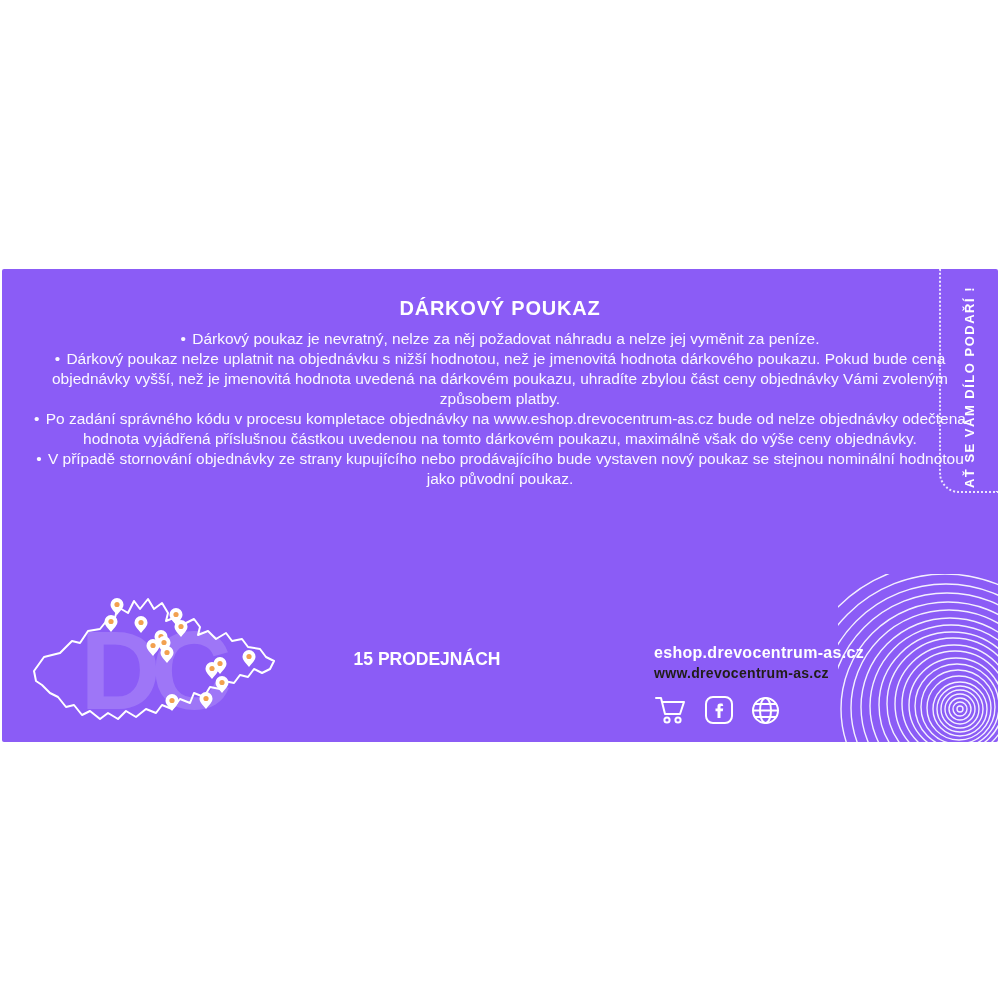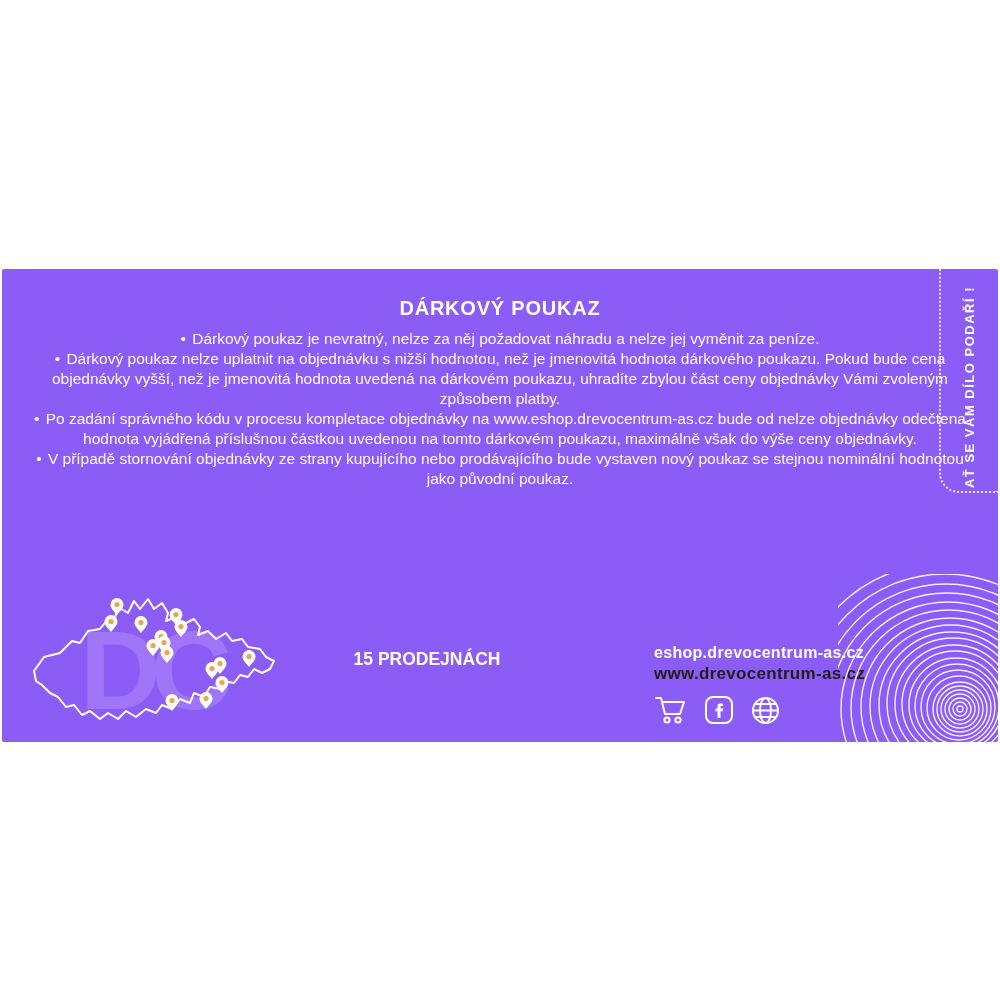--- a/index.html
+++ b/index.html
@@ -25,21 +25,21 @@
   
   .map-svg{position:absolute;left:20px;top:320px;}
   .delivery{
     position:absolute;left:300px;top:378px;width:250px;text-align:center;
     color:#ffffff;font-weight:bold;font-size:17.5px;line-height:25px;
   }
   .links{
     position:absolute;left:652px;top:373px;line-height:21px;
   }
   .link-eshop{color:#ffffff;font-weight:bold;font-size:16px;letter-spacing:0.3px;}
-  .link-www{color:#211d19;font-weight:bold;font-size:17px;letter-spacing:0.3px;}
+  .link-www{color:#211d19;font-weight:bold;font-size:14px;letter-spacing:0.3px;}
   .social-row{position:absolute;left:652px;top:425px;display:flex;align-items:center;gap:16px;}
   
   .side-tab{
     position:absolute;right:0;top:0;width:57px;height:222px;
     border-left:2px dotted rgba(255,255,255,0.85);
     border-bottom:2px dotted rgba(255,255,255,0.85);
     border-bottom-left-radius:20px;
     display:flex;align-items:center;justify-content:center;
   }
   .side-tab-text{

